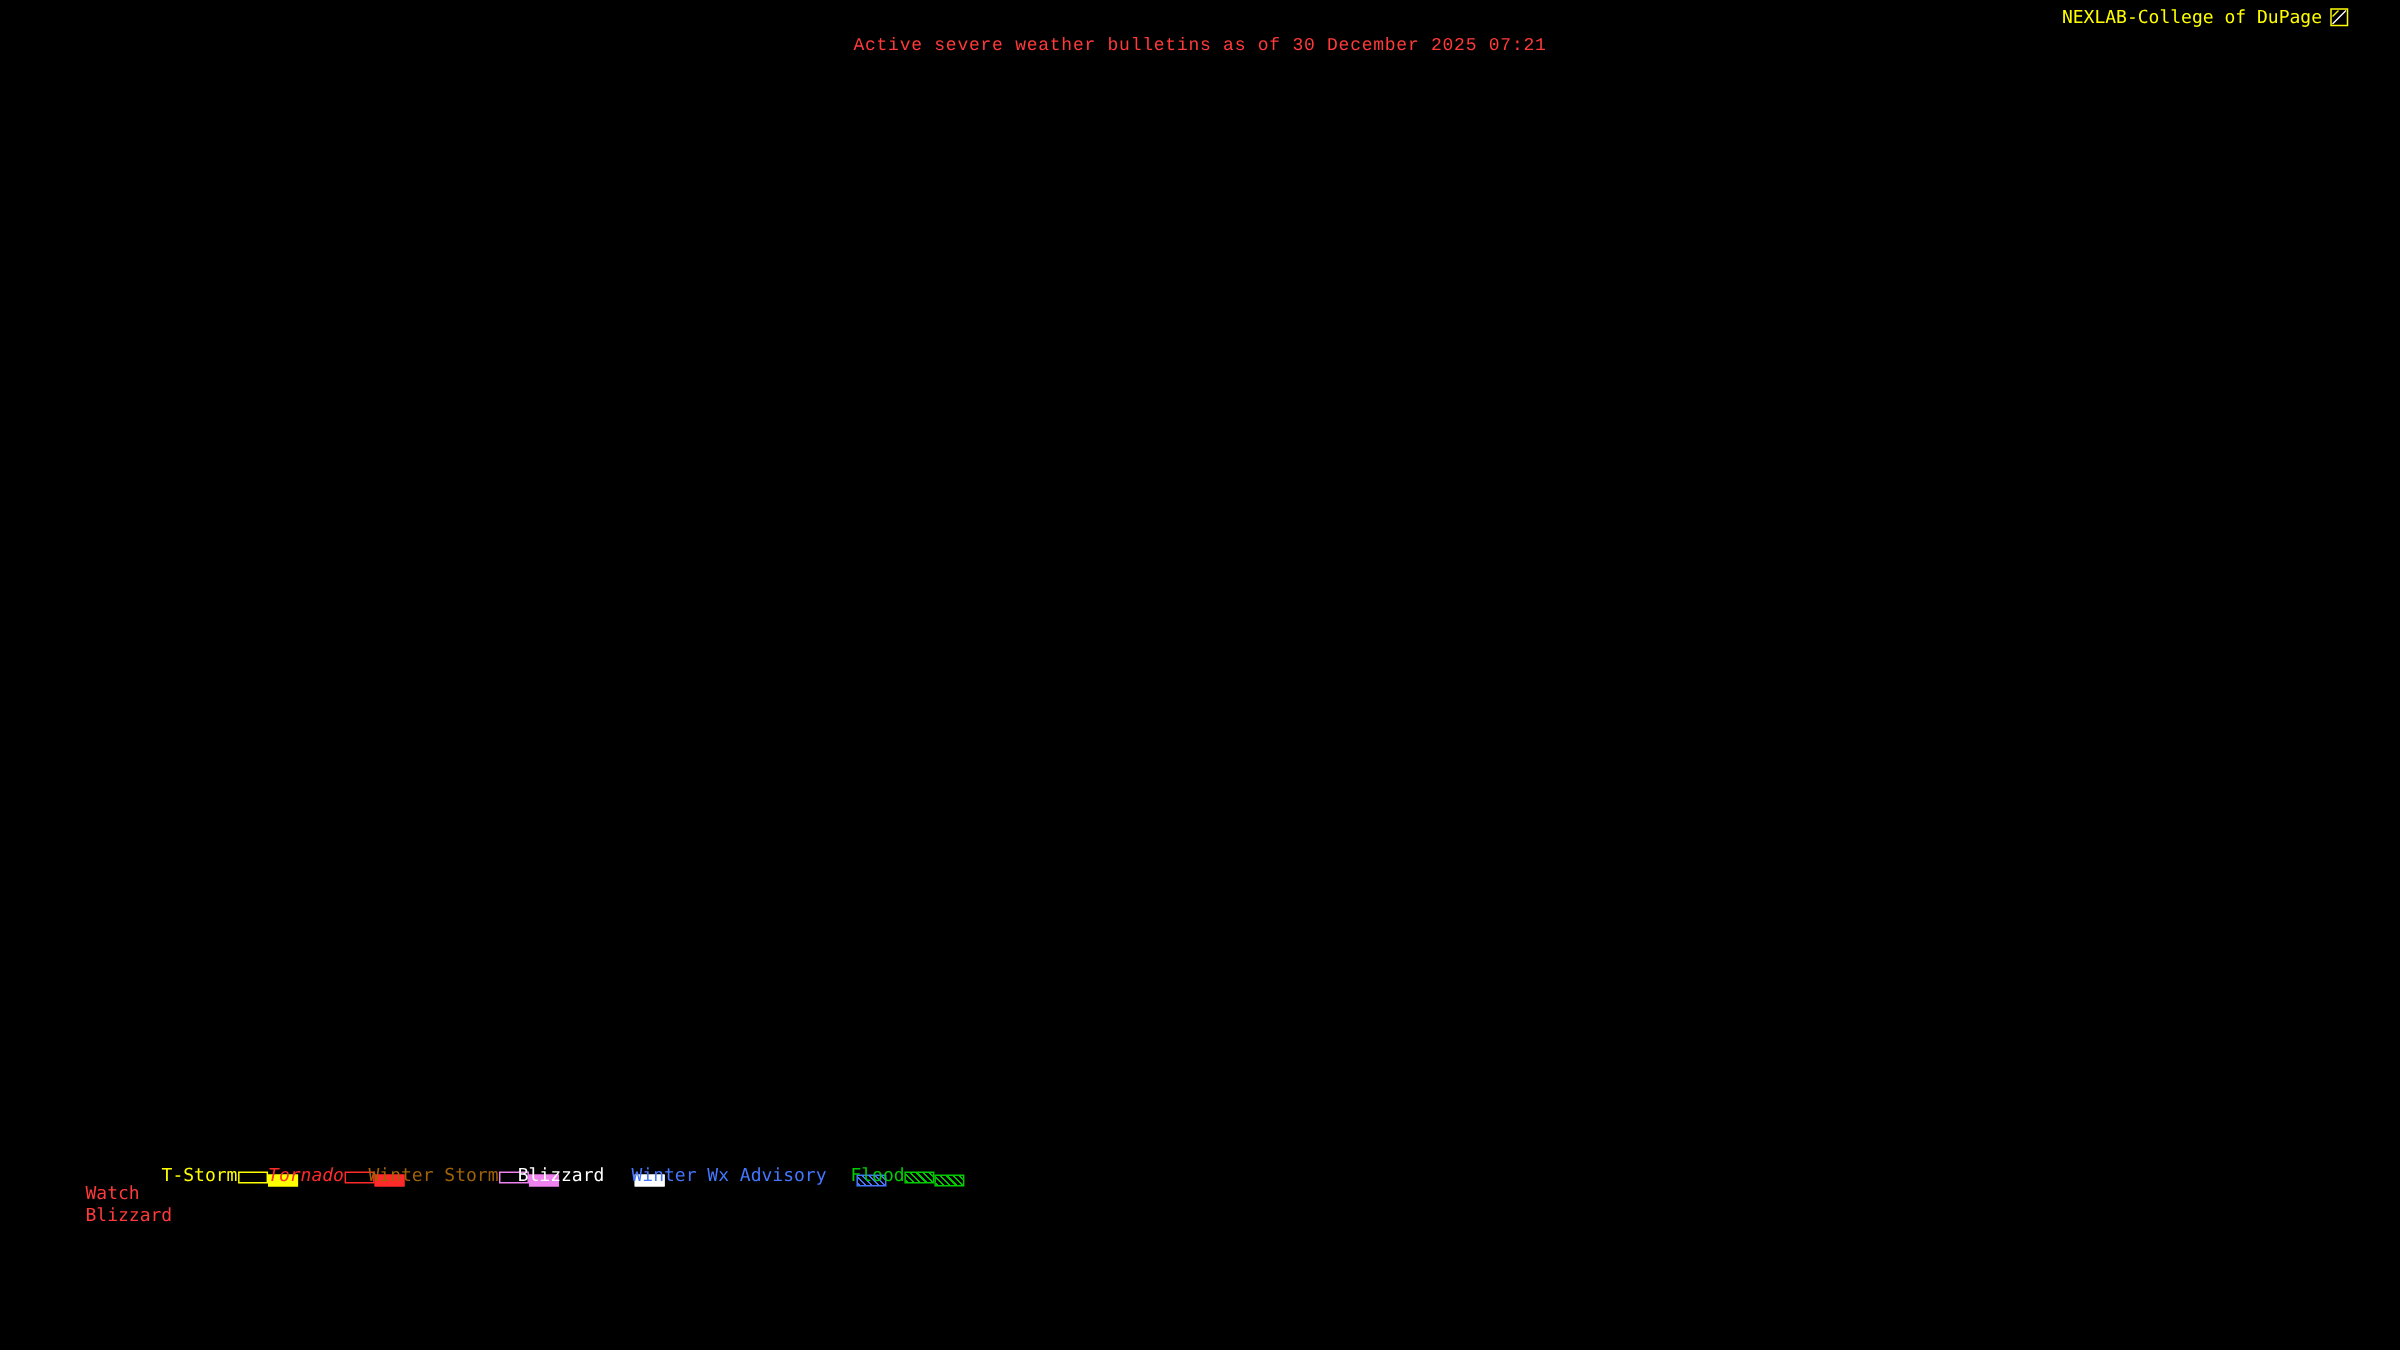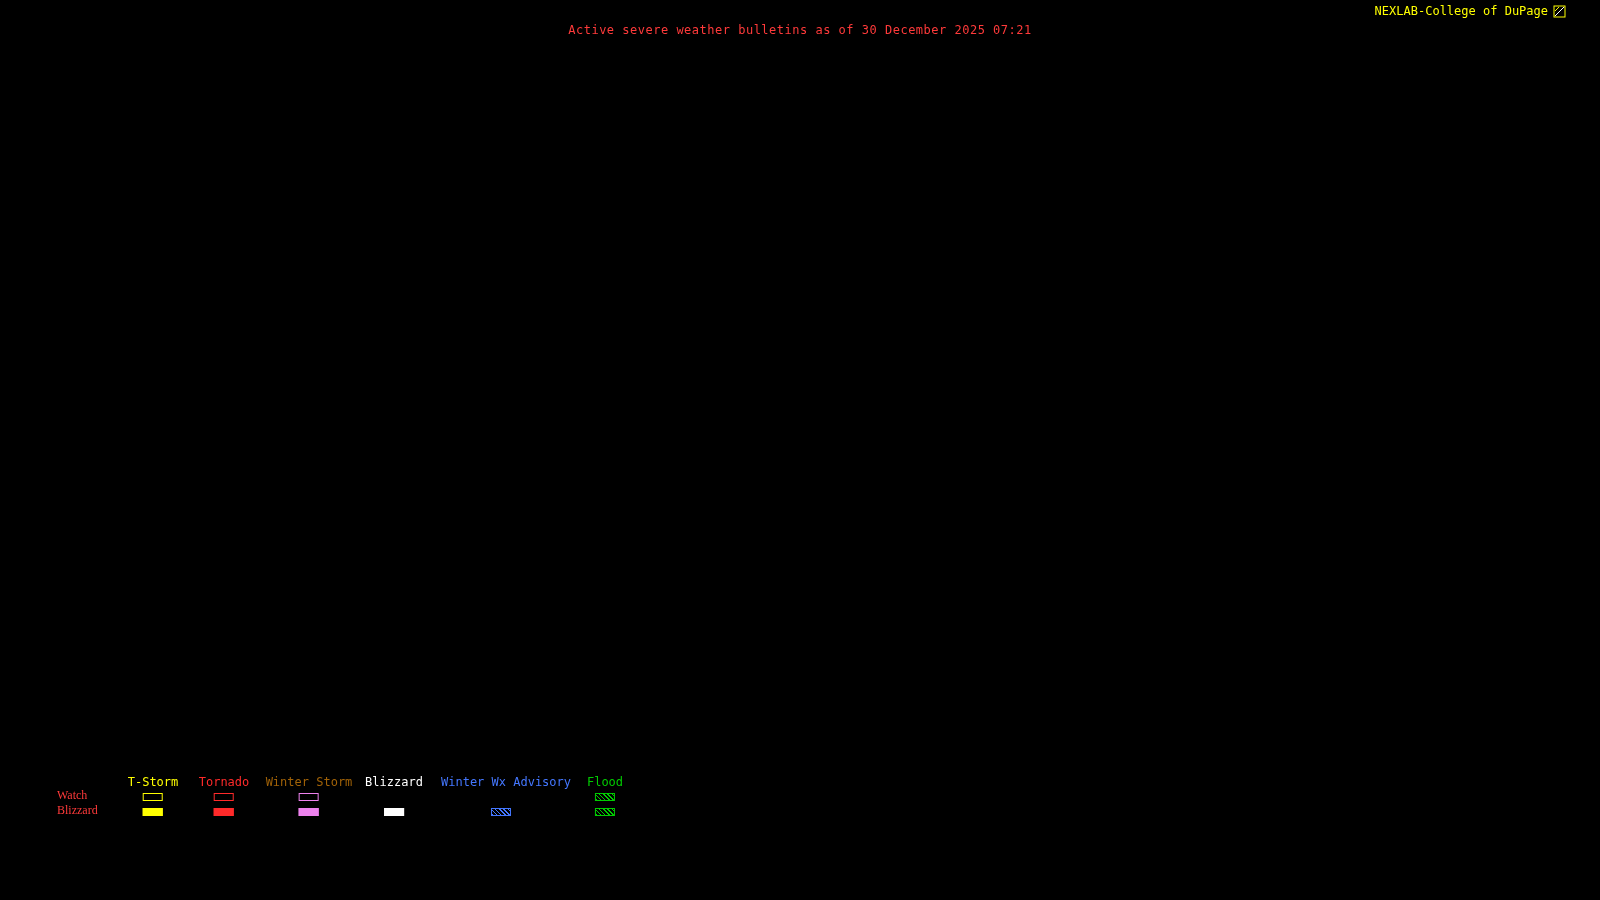--- a/index.html
+++ b/index.html
@@ -50,30 +50,29 @@
   .legend {
     position: absolute;
     top: 776px; left: 0;
     width: 1600px; height: 48px;
     font-size: 12px;
   }
   .row-label {
     position: absolute;
     left: 57px;
     white-space: nowrap;
-    font-family: Liberation Serif, serif;
   }
   .row-label.watch   { top: 12px; }
   .row-label.warning { top: 27px; }
   .legend-col {
     position: absolute;
     top: 0;
     transform: translateX(-50%);
     display: flex;
-    flex-direction: column;
+    flex-direction: row;
     align-items: center;
     white-space: nowrap;
     text-align: center;
   }
   .cat-label {
     height: 14px;
     line-height: 13px;
     font-size: 12px;
   }
   .swatch {
@@ -92,37 +91,37 @@
     <span style="color: rgb(255, 255, 0);">NEXLAB-College of DuPage</span>
     <span class="logo">
       <svg width="13" height="13" viewBox="0 0 13 13">
         <rect x="1" y="1" width="11" height="11" fill="none" stroke="#ffff00" stroke-width="1"></rect>
         <path d="M2 11 L11 2" stroke="#ffffff" stroke-width="1" fill="none"></path>
         <path d="M2 6 L6 2" stroke="#ffff00" stroke-width="1" fill="none"></path>
       </svg>
     </span>
   </div>
 
-  <div class="map-title" style="color: rgb(255, 58, 58);">Active severe weather bulletins as of 30 December 2025 07:21</div>
+  <div class="map-title" style="color: rgb(255, 58, 58); font-family: Liberation Mono, monospace;">Active severe weather bulletins as of 30 December 2025 07:21</div>
 
   <div class="map-area"></div>
 
   <div class="legend">
 
     <div class="row-label watch" style="color: rgb(255, 58, 58);">Watch</div>
     <div class="row-label warning" style="color: rgb(255, 58, 58);">Blizzard</div>
 
     <div class="legend-col" style="left:153px">
       <div class="cat-label" style="color: rgb(255, 255, 0);">T-Storm</div>
       <div class="swatch" style="border: 1px solid rgb(255, 255, 0); background: transparent;"></div>
       <div class="swatch" style="border: 1px solid rgb(255, 255, 0); background: rgb(255, 255, 0);"></div>
     </div>
 
     <div class="legend-col" style="left:224px">
-      <div class="cat-label" style="color: rgb(255, 42, 42);">Tornado</div>
+      <div class="cat-label" style="color: rgb(255, 42, 42); font-style: italic;">Tornado</div>
       <div class="swatch" style="border: 1px solid rgb(255, 42, 42); background: transparent;"></div>
       <div class="swatch" style="border: 1px solid rgb(255, 42, 42); background: rgb(255, 42, 42);"></div>
     </div>
 
     <div class="legend-col" style="left:309px">
       <div class="cat-label" style="color: #a16207;">Winter Storm</div>
       <div class="swatch" style="border: 1px solid rgb(238, 130, 238); background: transparent;"></div>
       <div class="swatch" style="border: 1px solid rgb(238, 130, 238); background: rgb(238, 130, 238);"></div>
     </div>
 

